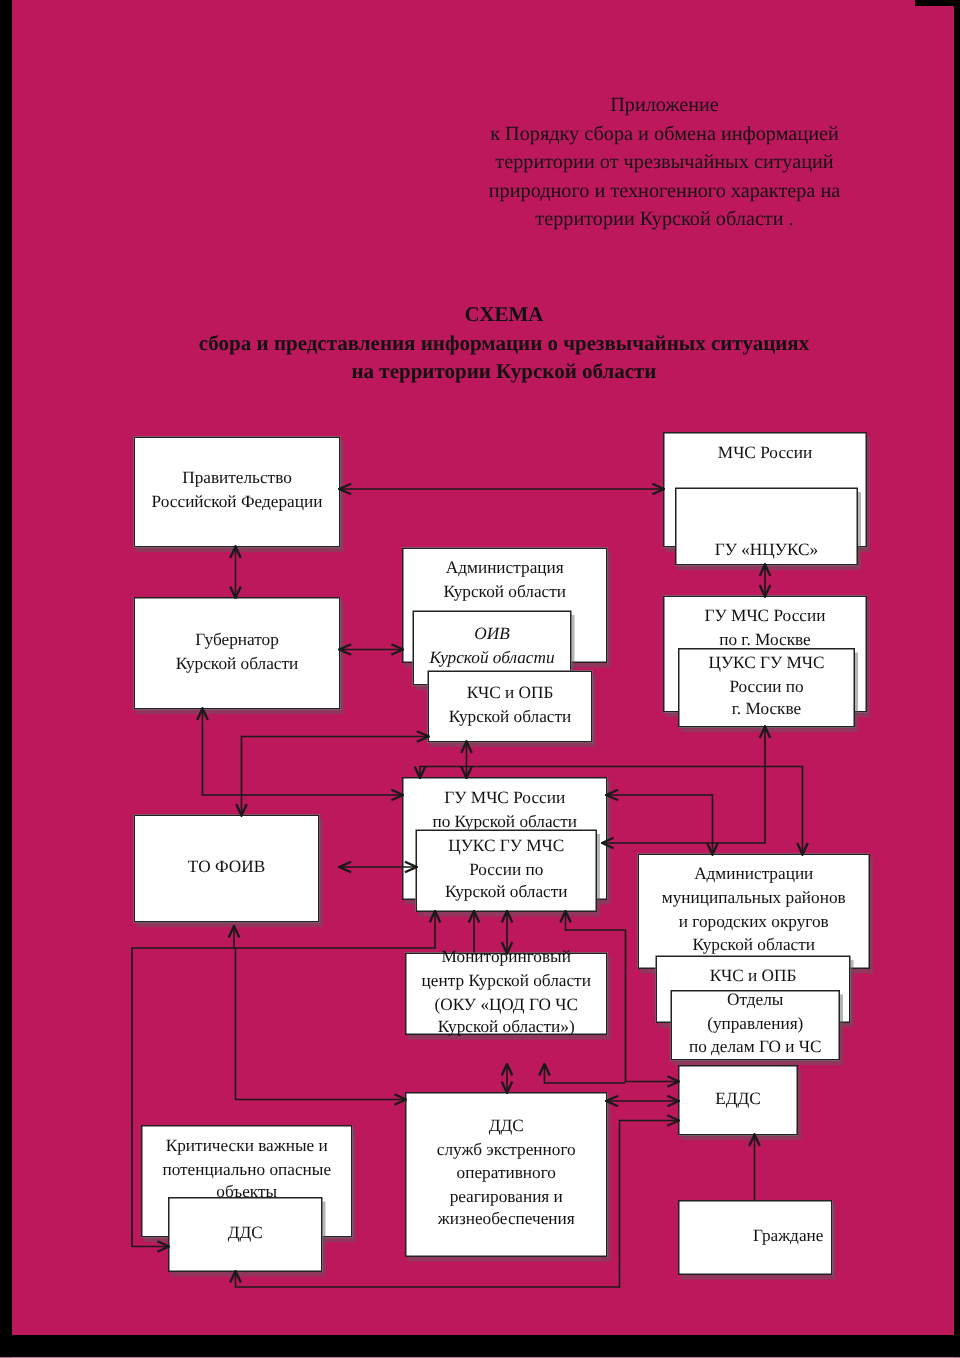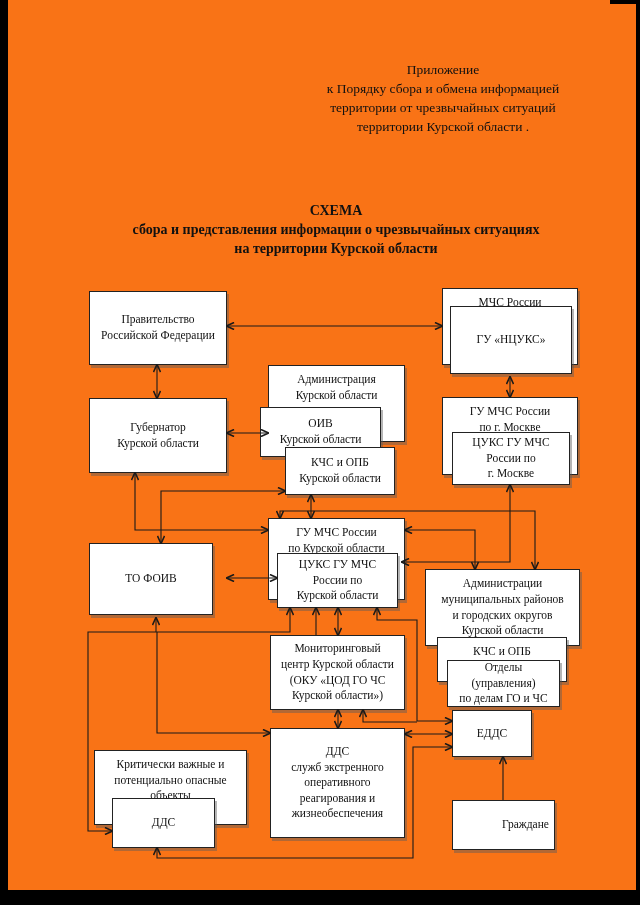--- a/index.html
+++ b/index.html
@@ -1,17 +1,17 @@
 <!DOCTYPE html>
 <html><head>
 <meta charset="utf-8">
 <style>
   html,body{margin:0;padding:0;background:#e8e8e8;}
   #page{
-    position:relative;width:640px;height:905px;background:#f97316;
+    position:relative;width:640px;height:905px;background:#be185d;
     font-family:"Liberation Serif","DejaVu Serif",serif;color:#111;
     overflow:hidden;
   }
   .edge{position:absolute;background:#000;}
   #edge-left{left:0;top:0;width:8px;height:905px;}
   #edge-bottom{left:0;top:890px;width:640px;height:15px;}
   #edge-right{left:636px;top:0;width:4px;height:905px;}
   #edge-corner{left:610px;top:0;width:30px;height:4px;}
   .appendix{
     position:absolute;left:283px;top:60px;width:320px;
@@ -33,43 +33,44 @@
 </style>
 </head>
 <body>
 
 <div id="page">
 
   <div class="appendix">
     <div>Приложение</div>
     <div>к Порядку сбора и обмена информацией</div>
     <div>территории от чрезвычайных ситуаций</div>
+    <div>природного и техногенного характера на</div>
     <div>территории Курской области .</div>
   </div>
 
   <div class="doc-title">
     <div>СХЕМА</div>
     <div>сбора и представления информации о чрезвычайных ситуациях</div>
     <div>на территории Курской области</div>
   </div>
 
   <div id="boxes">
       <div class="box" style="left: 89px; top: 291px; width: 138px; height: 74px;">
         <div>Правительство<br>Российской Федерации</div>
       </div>
       <div class="box top" style="left: 442px; top: 288px; width: 136px; height: 77px;">
         <div>МЧС России</div>
       </div>
-      <div class="box" style="left: 450px; top: 306px; width: 122px; height: 68px;">
+      <div class="box" style="left: 450px; top: 325px; width: 122px; height: 52px; align-items: flex-end;">
         <div>ГУ «НЦУКС»</div>
       </div>
       <div class="box top" style="left: 268px; top: 365px; width: 137px; height: 77px;">
         <div>Администрация<br>Курской области</div>
       </div>
-      <div class="box" style="left: 260px; top: 407px; width: 121px; height: 50px;">
+      <div class="box" style="left: 275px; top: 407px; width: 106px; height: 50px; font-style: italic;">
         <div>ОИВ<br>Курской области</div>
       </div>
       <div class="box" style="left: 285px; top: 447px; width: 110px; height: 48px;">
         <div>КЧС и ОПБ<br>Курской области</div>
       </div>
       <div class="box" style="left: 89px; top: 398px; width: 138px; height: 75px;">
         <div>Губернатор<br>Курской области</div>
       </div>
       <div class="box top" style="left: 442px; top: 397px; width: 136px; height: 78px;">
         <div>ГУ МЧС России<br>по г. Москве</div>
@@ -91,24 +92,24 @@
       </div>
       <div class="box top" style="left: 437px; top: 637px; width: 130px; height: 45px;">
         <div>КЧС и ОПБ</div>
       </div>
       <div class="box" style="left: 447px; top: 660px; width: 113px; height: 47px;">
         <div>Отделы<br>(управления)<br>по делам ГО и ЧС</div>
       </div>
       <div class="box" style="left: 452px; top: 710px; width: 80px; height: 47px;">
         <div>ЕДДС</div>
       </div>
-      <div class="box" style="left: 270px; top: 635px; width: 135px; height: 75px;">
+      <div class="box" style="left: 270px; top: 635px; width: 135px; height: 55px;">
         <div>Мониторинговый<br>центр Курской области<br>(ОКУ «ЦОД ГО ЧС<br>Курской области»)</div>
       </div>
-      <div class="box top" style="left: 94px; top: 750px; width: 153px; height: 75px;">
+      <div class="box top" style="left: 94px; top: 750px; width: 141px; height: 75px;">
         <div>Критически важные и<br>потенциально опасные<br>объекты</div>
       </div>
       <div class="box" style="left: 112px; top: 798px; width: 103px; height: 50px;">
         <div>ДДС</div>
       </div>
       <div class="box" style="left: 270px; top: 728px; width: 135px; height: 110px;">
         <div>ДДС<br>служб экстренного<br>оперативного<br>реагирования и<br>жизнеобеспечения</div>
       </div>
       <div class="box" style="left: 452px; top: 800px; width: 103px; height: 50px; padding-left: 44px;">
         <div>Граждане</div>

